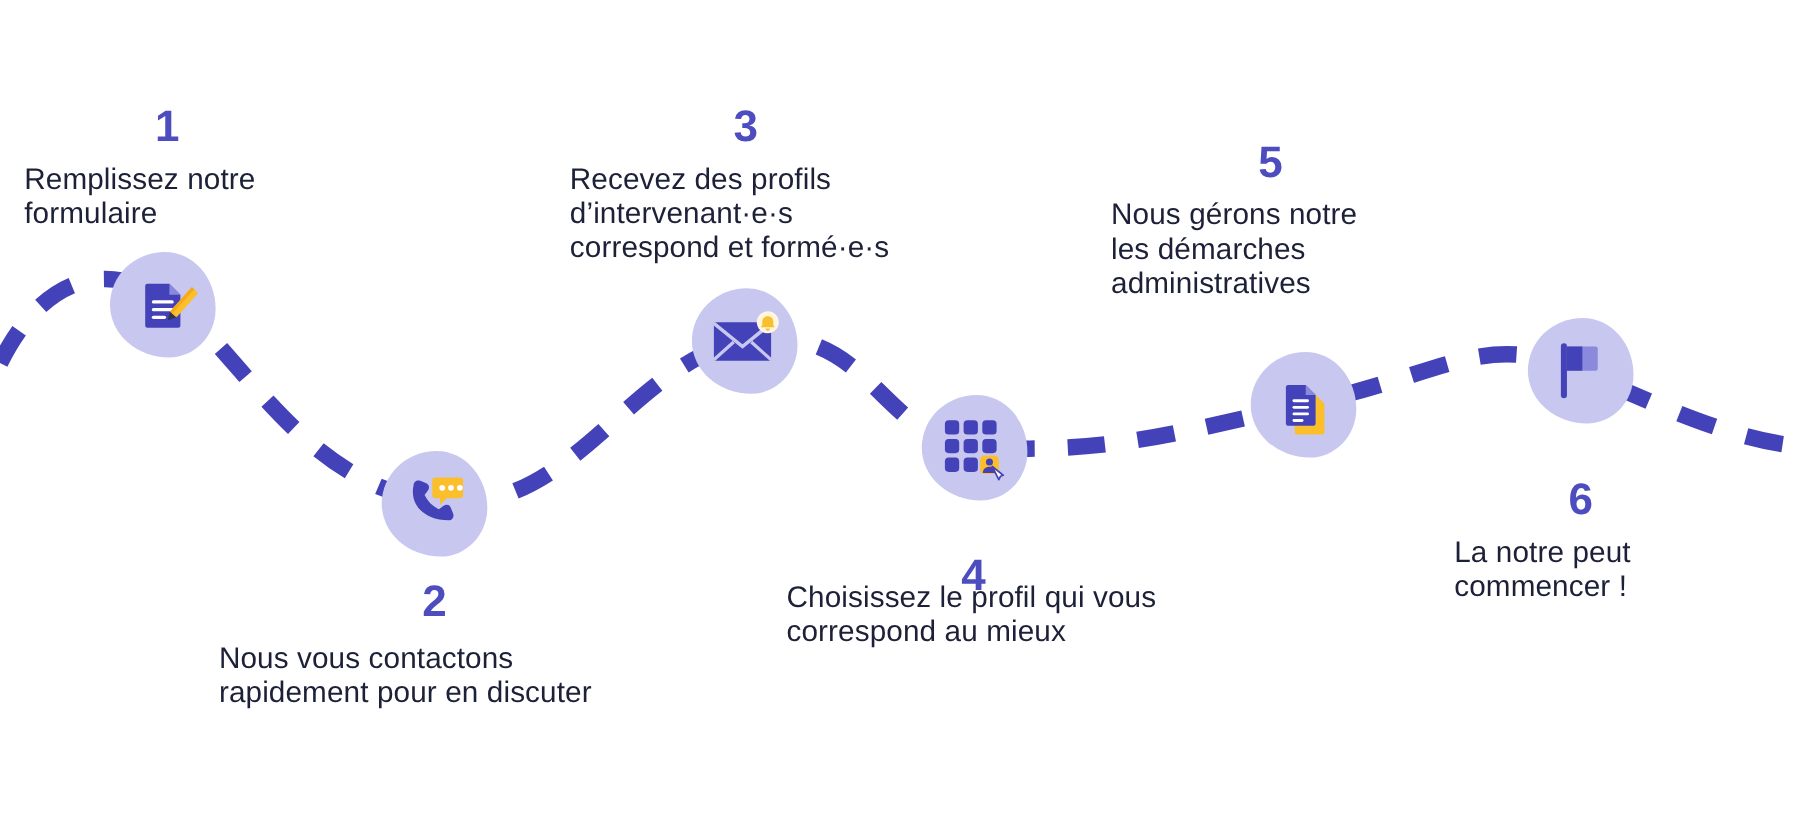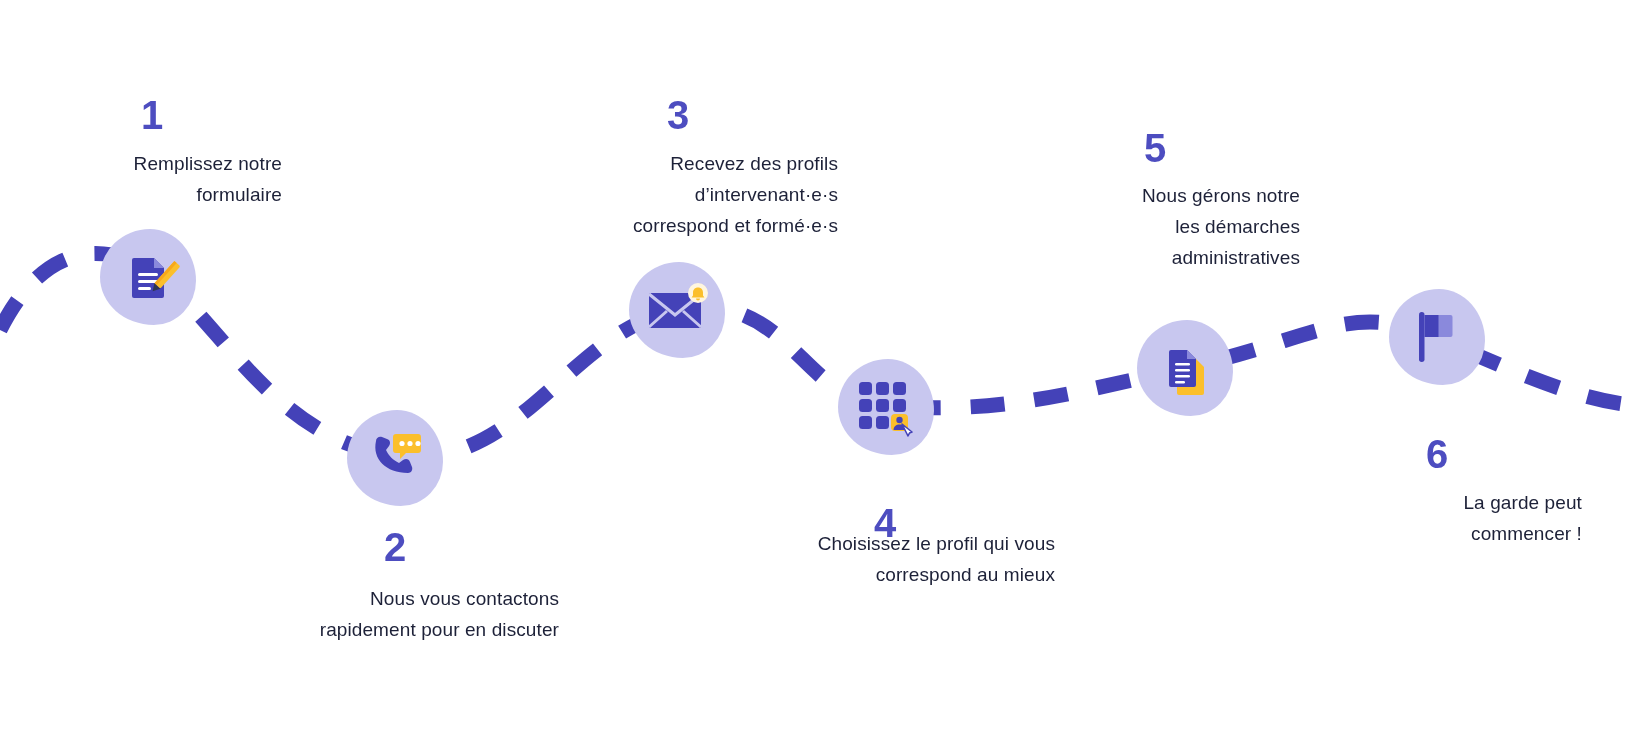--- a/index.html
+++ b/index.html
@@ -47,23 +47,23 @@
     font-weight: 700;
     line-height: 1;
     text-align: center;
     width: 60px;
     letter-spacing: 0px;
   }
   
   .step-caption {
     position: absolute;
     color: #1d2138;
-    font-size: 19px;
+    font-size: 27px;
     line-height: 31px;
-    text-align: right;
+    text-align: left;
     font-weight: 400;
     letter-spacing: 0.1px;
     white-space: pre-line;
   }
 </style>
 </head>
 <body>
 
 <div id="stage">
 
@@ -186,17 +186,17 @@
     <div class="icon-blob" style="left:1389px; top:289px;">
       <span>
         <svg width="48" height="54" viewBox="0 0 48 54">
           <rect x="6" y="2" width="5.5" height="50" rx="2.7" fill="#4442b8"></rect>
           <path d="M11.5 5 h26 a2 2 0 0 1 2 2 v18 a2 2 0 0 1 -2 2 h-26 z" fill="#8a89dc"></path>
           <path d="M11.5 5 h14 v22 h-14 z" fill="#4442b8"></path>
         </svg>
       </span>
     </div>
     <div class="step-number" style="left:1407px; top:434px;">6</div>
-    <div class="step-caption" style="left:1322px; top:487px; width:260px;">La garde peut
+    <div class="step-caption" style="left:1322px; top:487px; width:260px;">La notre peut
 commencer !</div>
   </div>
 
 </div>
 
 </body></html>

